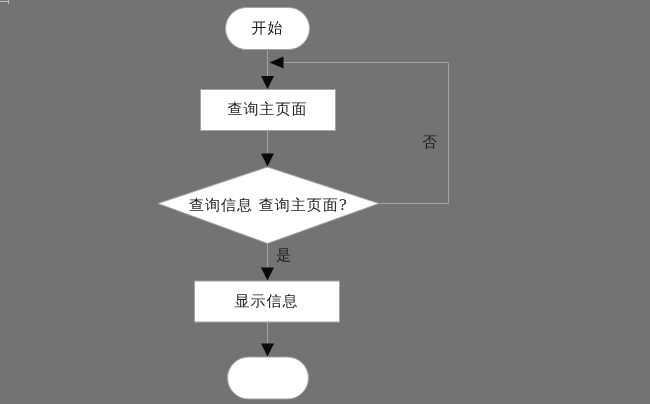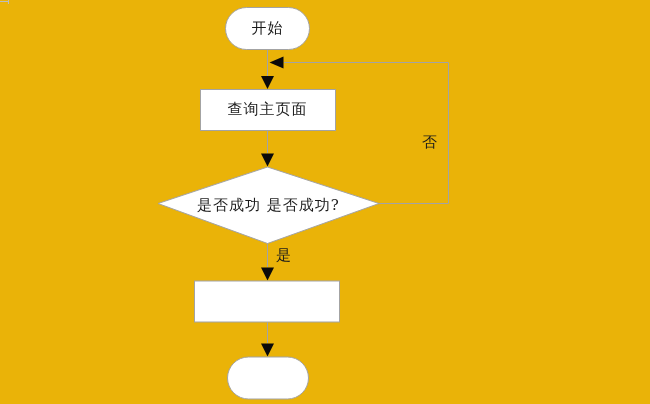--- a/index.html
+++ b/index.html
@@ -1,19 +1,19 @@
 <!DOCTYPE html>
 <html><head>
 <meta charset="utf-8">
 <style>
   html,body{margin:0;padding:0;background:#ffffff;}
   .canvas{
     position:relative;
     width:650px;height:404px;
-    background:#eab308;
+    background:#737373;
     overflow:hidden;
     font-family:"DejaVu Serif","Liberation Serif",serif;
   }
   .canvas svg{position:absolute;left:0;top:0;}
   .node-label{
     position:absolute;
     display:flex;align-items:center;justify-content:center;
     color:#1b1b1b;font-size:15px;letter-spacing:1px;
     white-space:nowrap;
   }
@@ -55,20 +55,21 @@
     <path d="M267.5 322 V343" stroke="#a3a3a3" stroke-width="1" fill="none"></path>
     <polygon points="267.5,356.5 261,343.5 274,343.5" fill="#0a0a0a"></polygon>
 
     <rect x="227.5" y="357" width="81" height="42" rx="21" ry="21" fill="#ffffff" stroke="#a3a3a3" stroke-width="1"></rect>
   </svg>
 
   <div class="node-label" style="left:225px;top:7px;width:85px;height:42px;">开始</div>
 
   <div class="node-label" style="left:200px;top:89px;width:135px;height:41px;">查询主页面</div>
 
-  <div class="node-label" style="left:158px;top:167px;width:221px;height:77px;">是否成功 是否成功?</div>
+  <div class="node-label" style="left:158px;top:167px;width:221px;height:77px;">查询信息 查询主页面?</div>
 
   <div class="edge-label" style="left:276px;top:246px;">是</div>
 
   <div class="edge-label" style="left:422px;top:133px;">否</div>
 
+  <div class="node-label" style="left:194px;top:281px;width:145px;height:41px;">显示信息</div>
 
 </div>
 
 </body></html>

